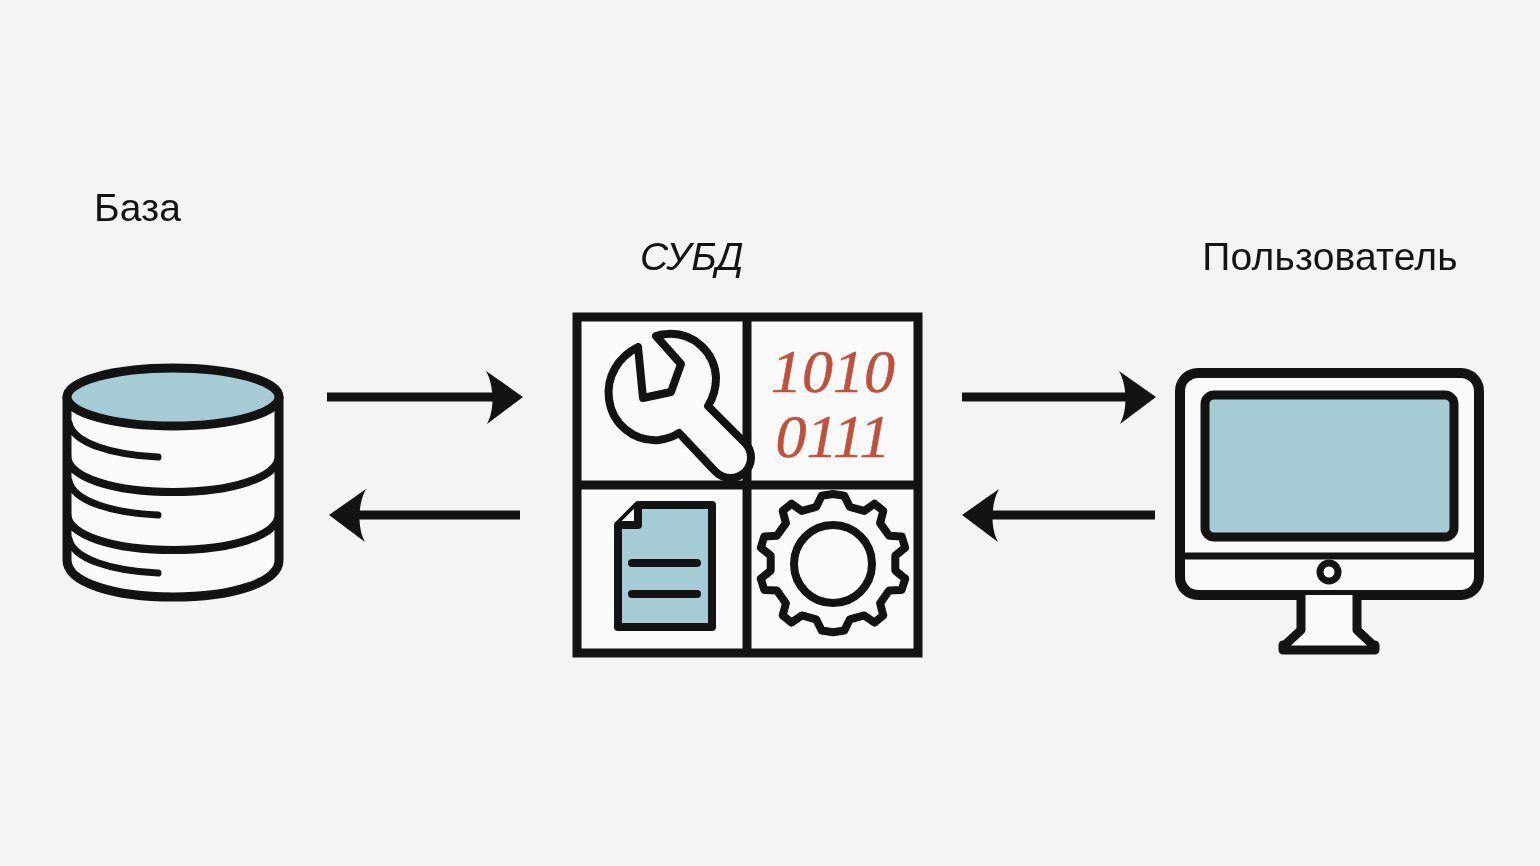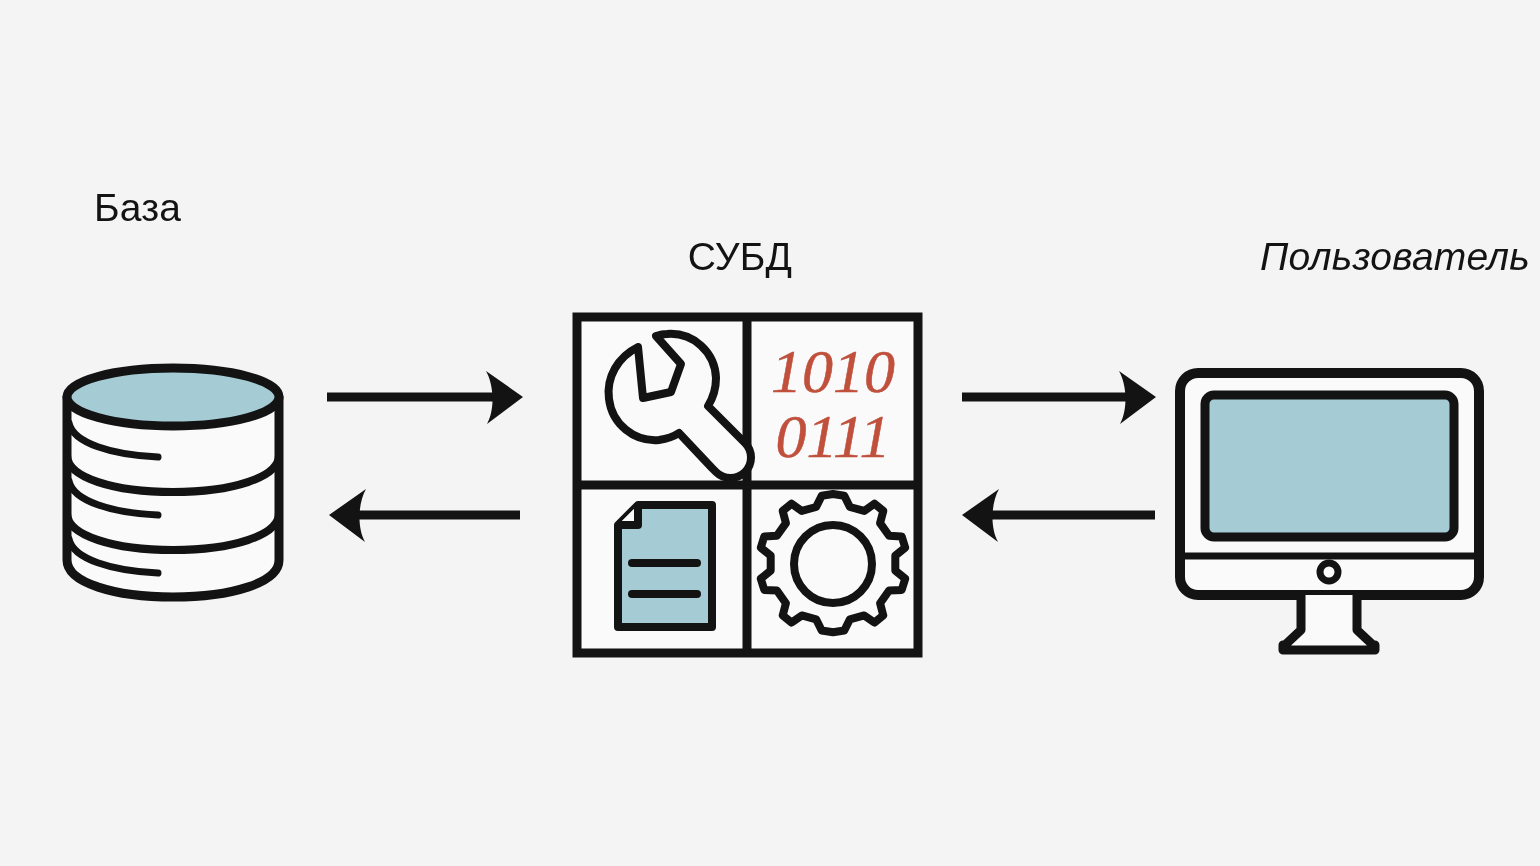--- a/index.html
+++ b/index.html
@@ -31,28 +31,28 @@
   #label-db {
     left: 66px;
     top: 183px;
     text-align: left;
     margin-left: 28px;
   }
   #label-dbms {
     left: 640px;
     top: 232px;
     width: 200px;
-    text-align: center;
+    text-align: left;
+    font-style: italic;
   }
   #label-user {
     left: 1130px;
     top: 232px;
     width: 400px;
-    text-align: right;
-    font-style: italic;
+    text-align: center;
   }
   .svg-layer {
     position: absolute;
     left: 0;
     top: 0;
   }
 </style>
 </head>
 <body>
 

